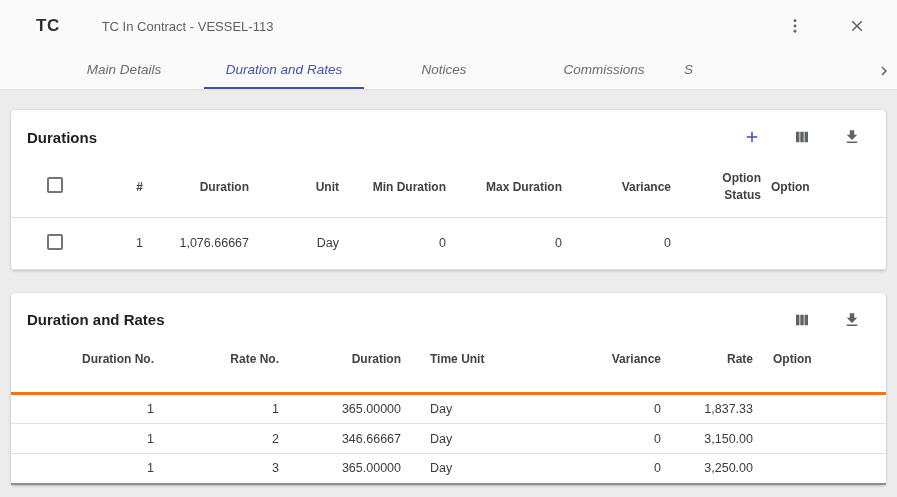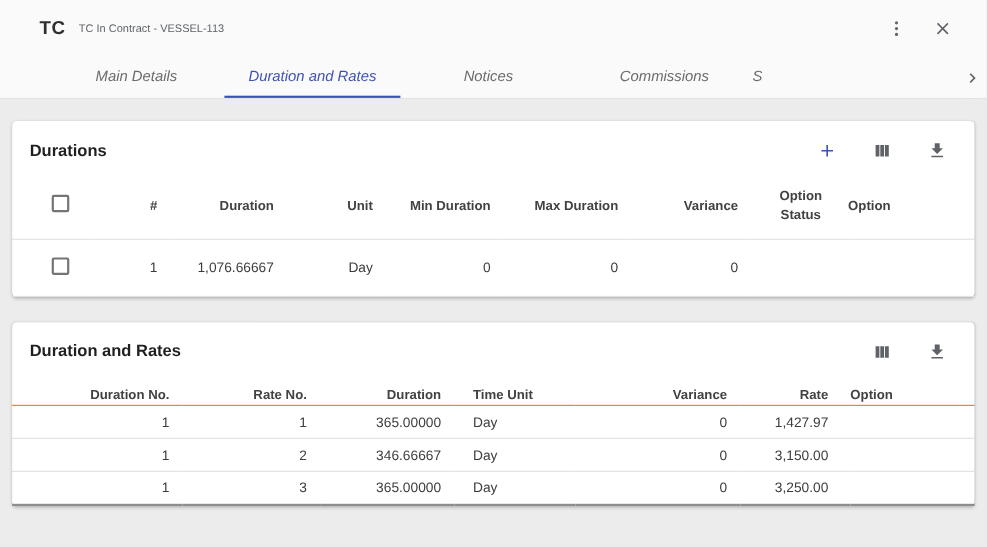--- a/index.html
+++ b/index.html
@@ -13,23 +13,24 @@
   .window { width: 897px; height: 497px; display: flex; flex-direction: column; }
 
   
   .app-header {
     background: #fafafa;
     height: 52px;
     display: flex;
     align-items: center;
     padding: 0 26px 0 36px;
     flex: 0 0 auto;
+    gap: 20px;
   }
   .logo { font-size: 17px; font-weight: bold; color: #2f2f2f; letter-spacing: .5px; }
-  .win-title { margin-left: 12px; font-size: 10px; color: #5f6368; }
+  .win-title { margin-left: 22px; font-size: 13px; color: #5f6368; }
   .header-spacer { flex: 1; }
   .icon-btn {
     background: none; border: none; cursor: pointer;
     display: inline-flex; align-items: center; justify-content: center;
     width: 28px; height: 28px;
   }
   .kebab-btn { margin-right: 14px; }
 
   
   .tabbar {
@@ -79,29 +80,29 @@
     line-height: 1.45; vertical-align: middle;
   }
   td { font-size: 12.5px; color: #3c3c3c; vertical-align: middle; } .ar { text-align: right; } .ac { text-align: left; }
 
   
   .t1 thead th { padding: 8px 10px 12px 0; }
   .t1 tbody td { padding: 0 10px 0 0; height: 52px; }
   .t1 tbody tr { border-top: 1px solid #e0e0e0; border-bottom: 1px solid #e0e0e0; }
   .t1 .cb-cell { padding-left: 36px; text-align: left; }
   .t1 .unit-col { padding-left: 19px; text-align: right; }
-  .t1 .optstat-col { padding-left: 14px; text-align: center; }
+  .t1 .optstat-col { padding-left: 14px; text-align: right; }
   .checkbox {
     display: inline-block; width: 16px; height: 16px;
     border: 2px solid #757575; border-radius: 2px; background: #fff;
     cursor: pointer;
   }
 
   
-  .t2 thead th { padding: 6px 12px 0 0; border-bottom: 1px solid #f97316; }
+  .t2 thead th { padding: 6px 12px 24px 0; border-bottom: 3px solid #f97316; }
   .t2 tbody td { padding: 0 12px 0 0; height: 30px; }
   .t2 tbody tr { border-bottom: 1px solid #e0e0e0; }
   .t2 tbody tr:last-child { border-bottom: 2px solid #8d8d8d; }
   .t2 .timeunit-col { padding-left: 17px; text-align: left; margin-top: 45px; }
   .t2 .rate-col { padding-right: 20px; }
 </style>
 </head>
 <body>
 
 <div class="window">
@@ -248,21 +249,21 @@
             <th class="ac">Option</th>
           </tr>
         </thead>
         <tbody>
           <tr>
             <td class="ar">1</td>
             <td class="ar">1</td>
             <td class="ar">365.00000</td>
             <td class="timeunit-col">Day</td>
             <td class="ar">0</td>
-            <td class="ar rate-col">1,427.97</td>
+            <td class="ar rate-col">1,837.33</td>
             <td class="ac"></td>
           </tr>
           <tr>
             <td class="ar">1</td>
             <td class="ar">2</td>
             <td class="ar">346.66667</td>
             <td class="timeunit-col">Day</td>
             <td class="ar">0</td>
             <td class="ar rate-col">3,150.00</td>
             <td class="ac"></td>

